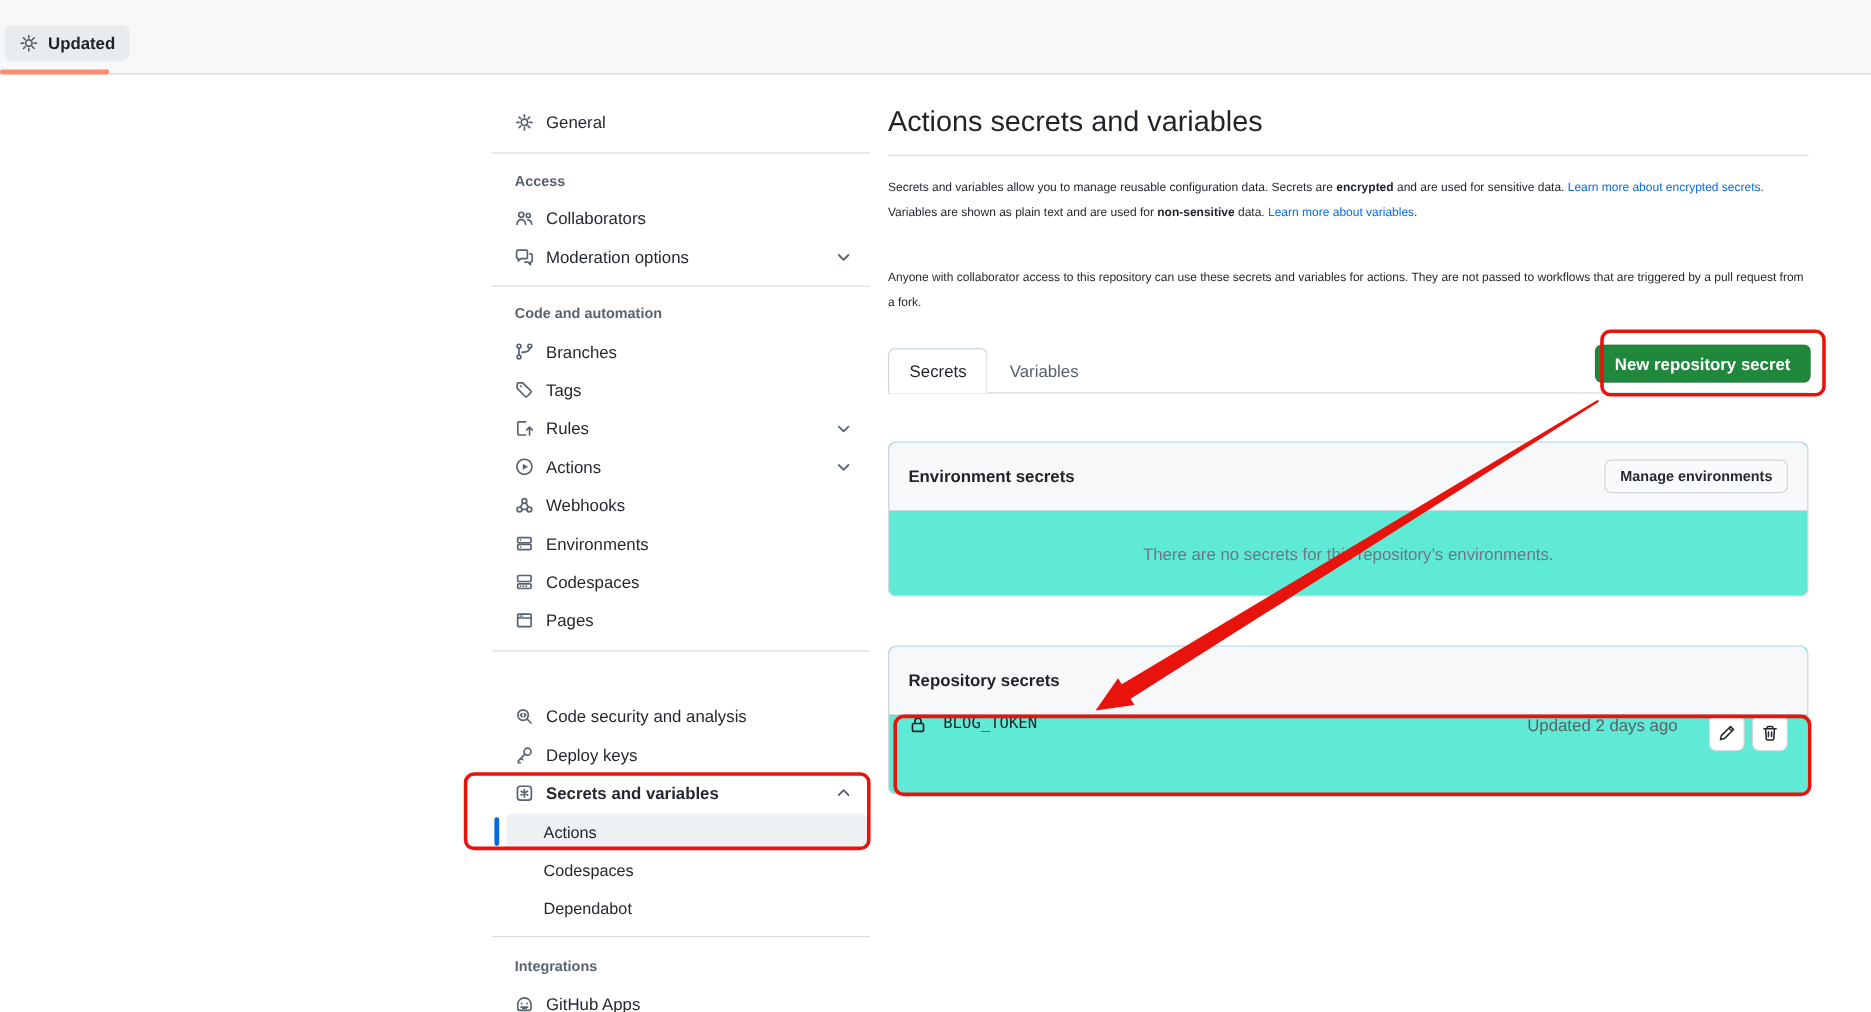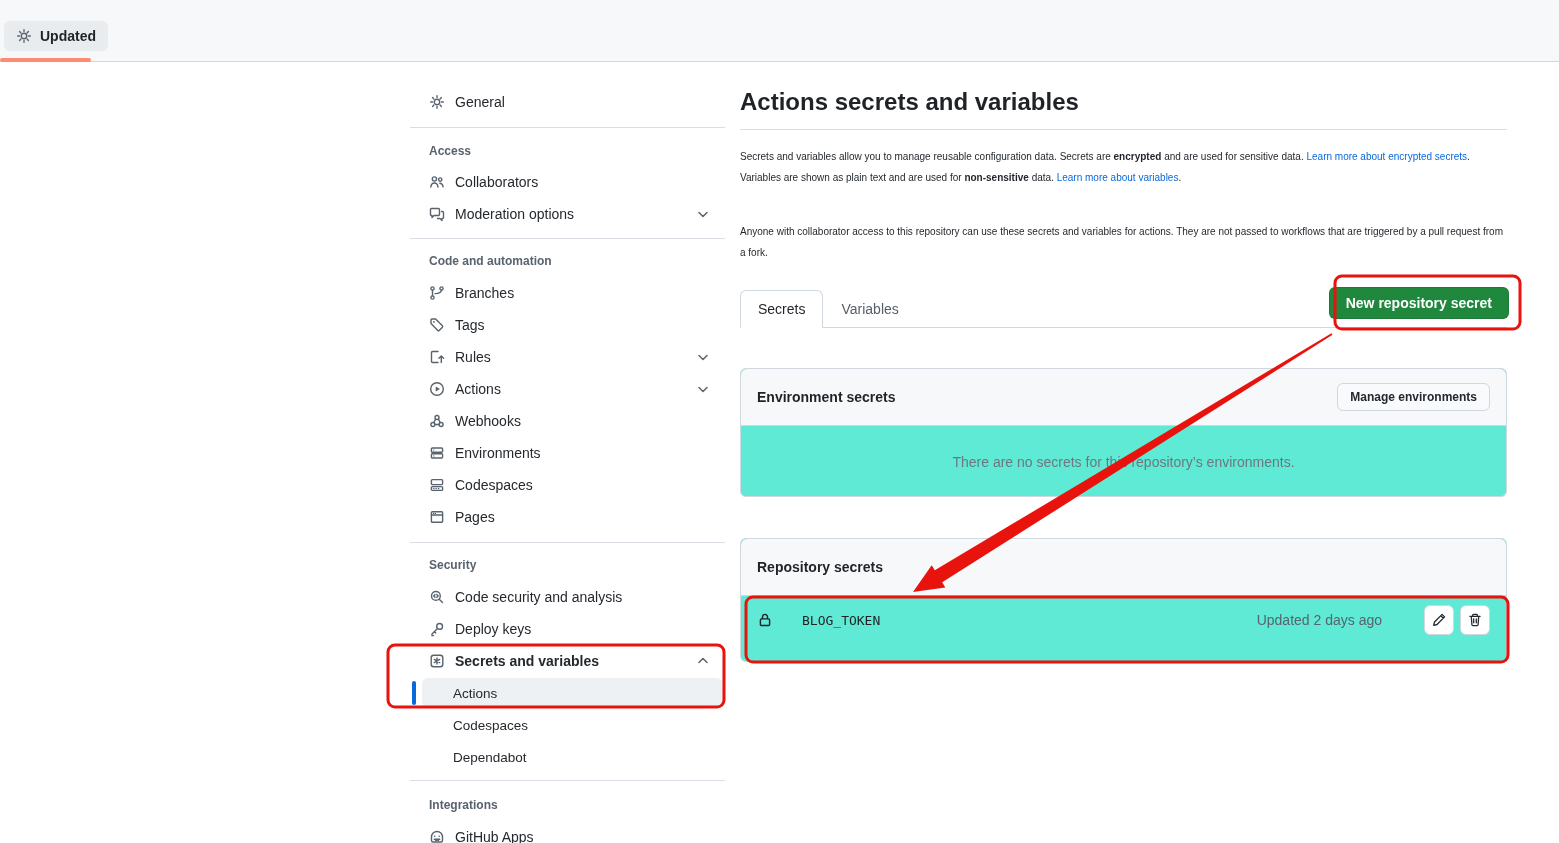--- a/index.html
+++ b/index.html
@@ -36,21 +36,21 @@
     padding-left:19px;font-size:12px;font-weight:600;color:var(--muted);}
   .nav-divider{position:absolute;left:0;width:100%;border-top:1px solid var(--border-soft);height:0;}
   .nav-sub{position:absolute;left:12px;width:301px;height:30px;display:flex;align-items:center;
     padding-left:31px;border-radius:6px;font-size:13.5px;color:#25292e;cursor:pointer;}
   .nav-sub.active{background:#eef1f4;}
   .active-bar{position:absolute;left:2px;width:4px;height:24px;border-radius:2px;background:var(--link-blue);}
   .chev{position:absolute;right:14px;top:50%;transform:translateY(-50%);color:var(--muted);}
   .oct{width:16px;height:16px;flex:none;color:var(--muted);}
 
   
-  .page-title{position:absolute;left:740px;top:88px;font-size:24px;font-weight:700;color:var(--fg);}
+  .page-title{position:absolute;left:740px;top:88px;font-size:24px;font-weight:400;color:var(--fg);}
   .title-rule{position:absolute;left:740px;top:129px;width:767px;border-top:1px solid var(--border-soft);}
   .para{position:absolute;left:740px;width:767px;font-size:10px;line-height:21px;color:var(--fg);}
   .inline-link{color:var(--link-blue);text-decoration:none;cursor:pointer;}
 
   .tabnav{position:absolute;left:740px;top:290px;width:767px;height:38px;
     border-bottom:1px solid var(--border);display:flex;align-items:stretch;}
   .tab-selected{background:#fff;border:1px solid var(--border);border-bottom:1px solid #fff;
     border-radius:6px 6px 0 0;padding:0 17px;display:flex;align-items:center;
     font-size:14px;color:var(--fg);margin-bottom:-1px;cursor:pointer;}
   .tab-plain{padding:0 16px;margin-left:2px;display:flex;align-items:center;
@@ -65,21 +65,21 @@
   .panel-header{height:57px;background:var(--canvas-subtle);border-bottom:1px solid var(--border);
     border-radius:6px 6px 0 0;display:flex;align-items:center;padding:0 16px;
     font-size:14px;font-weight:700;color:var(--fg);}
   .panel-env{top:368px;height:129px;}
   .panel-repo{top:538px;height:124px;}
   .btn-secondary{margin-left:auto;height:28px;padding:0 12px;display:flex;align-items:center;
     background:#f8fafb;border:1px solid var(--border);border-radius:6px;
     font-size:12px;font-weight:600;color:#24292f;cursor:pointer;text-align:center;}
   .empty-body{height:71px;display:flex;align-items:center;justify-content:center;
     font-size:14px;color:#6e7781;}
-  .secret-row{height:48px;display:flex;align-items:center;padding:0 16px;gap:16px;}
+  .secret-row{height:48px;display:flex;padding:0 16px;}
   .secret-row .oct{color:var(--fg);}
   .secret-name{margin-left:13px;font-family:"DejaVu Sans Mono","Liberation Mono",monospace;
     font-size:13px;color:var(--fg);}
   .secret-updated{margin-left:auto;font-size:14px;color:var(--muted);}
   .row-actions{display:flex;gap:6px;margin-left:26px;}
   .icon-btn{width:30px;height:30px;display:flex;align-items:center;justify-content:center;
     background:#fff;border:1px solid var(--border);border-radius:6px;color:#24292f;cursor:pointer;}
 
   
   .annot-layer{position:absolute;left:0;top:0;width:1559px;height:843px;
@@ -209,21 +209,20 @@
 
   <div class="nav-item" style="top:501px">
     <svg class="oct" viewBox="0 0 16 16" fill="none" stroke="currentColor" stroke-width="1.4">
       <rect x="2.4" y="2.8" width="11.2" height="10.4" rx="1"></rect>
       <path d="M2.4 6h11.2M4.6 4.4h.01M6.4 4.4h.01" stroke-linecap="round"></path>
     </svg>
     <span>Pages</span>
   </div>
 
   <div class="nav-divider" style="top:542px"></div>
-  <div class="nav-header" style="top:553px">Security</div>
 
   <div class="nav-item" style="top:613px">
     <svg class="oct" viewBox="0 0 16 16" fill="none" stroke="currentColor" stroke-width="1.4" stroke-linecap="round">
       <circle cx="10.6" cy="5.4" r="2.9"></circle>
       <path d="M8.5 7.5L3 13M3 13v1.6h1.6M5.3 10.7l1.4 1.4"></path>
     </svg>
     <span>Deploy keys</span>
   </div>
 
   <div class="nav-item" style="top:581px">

